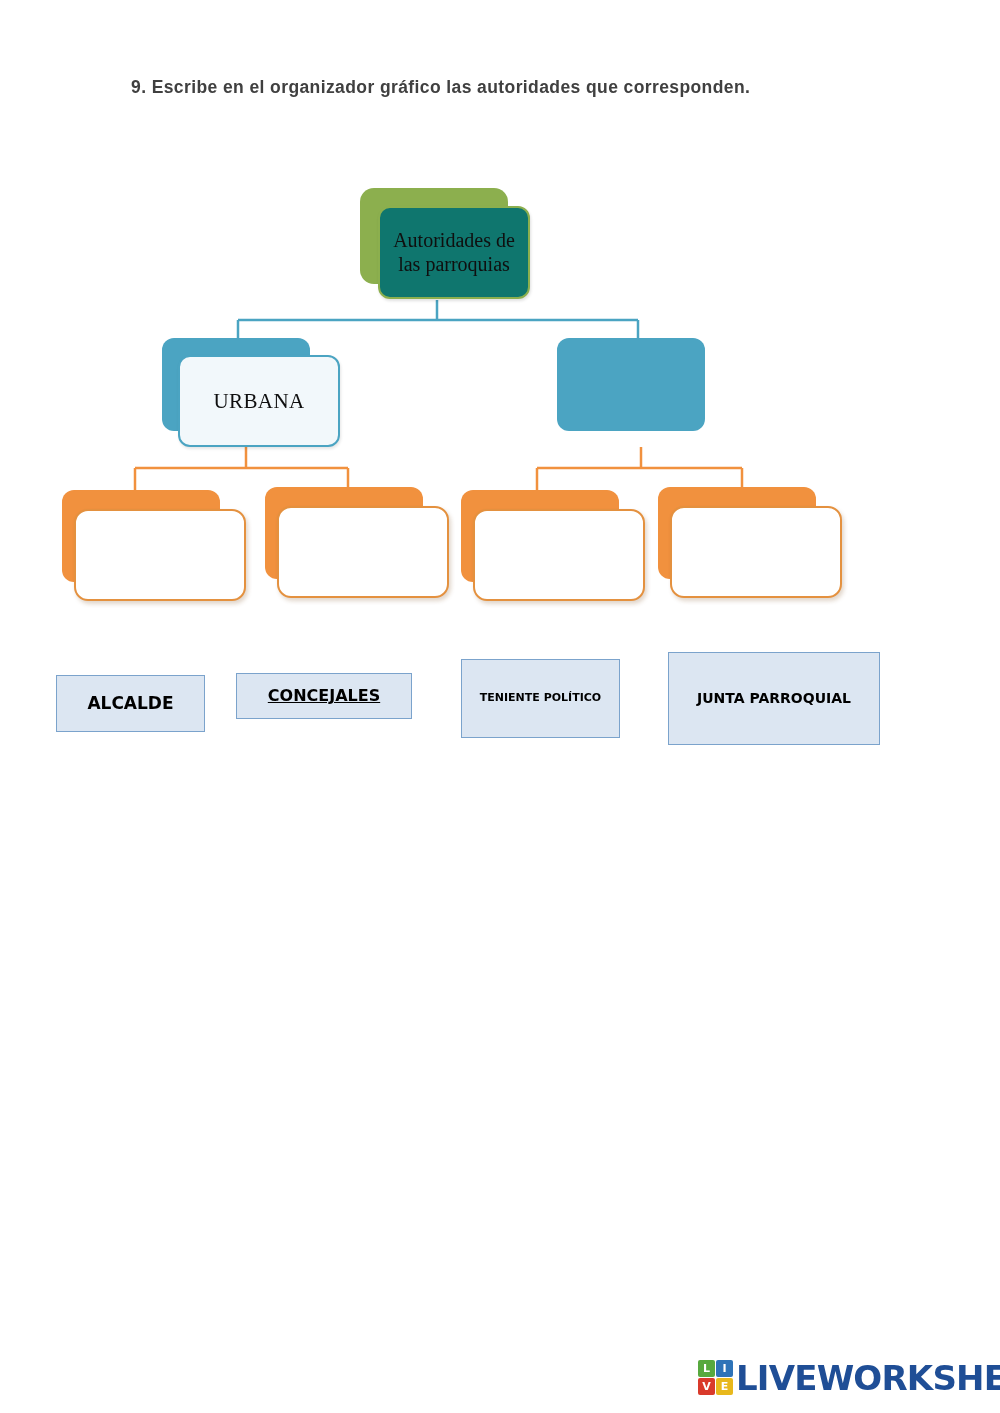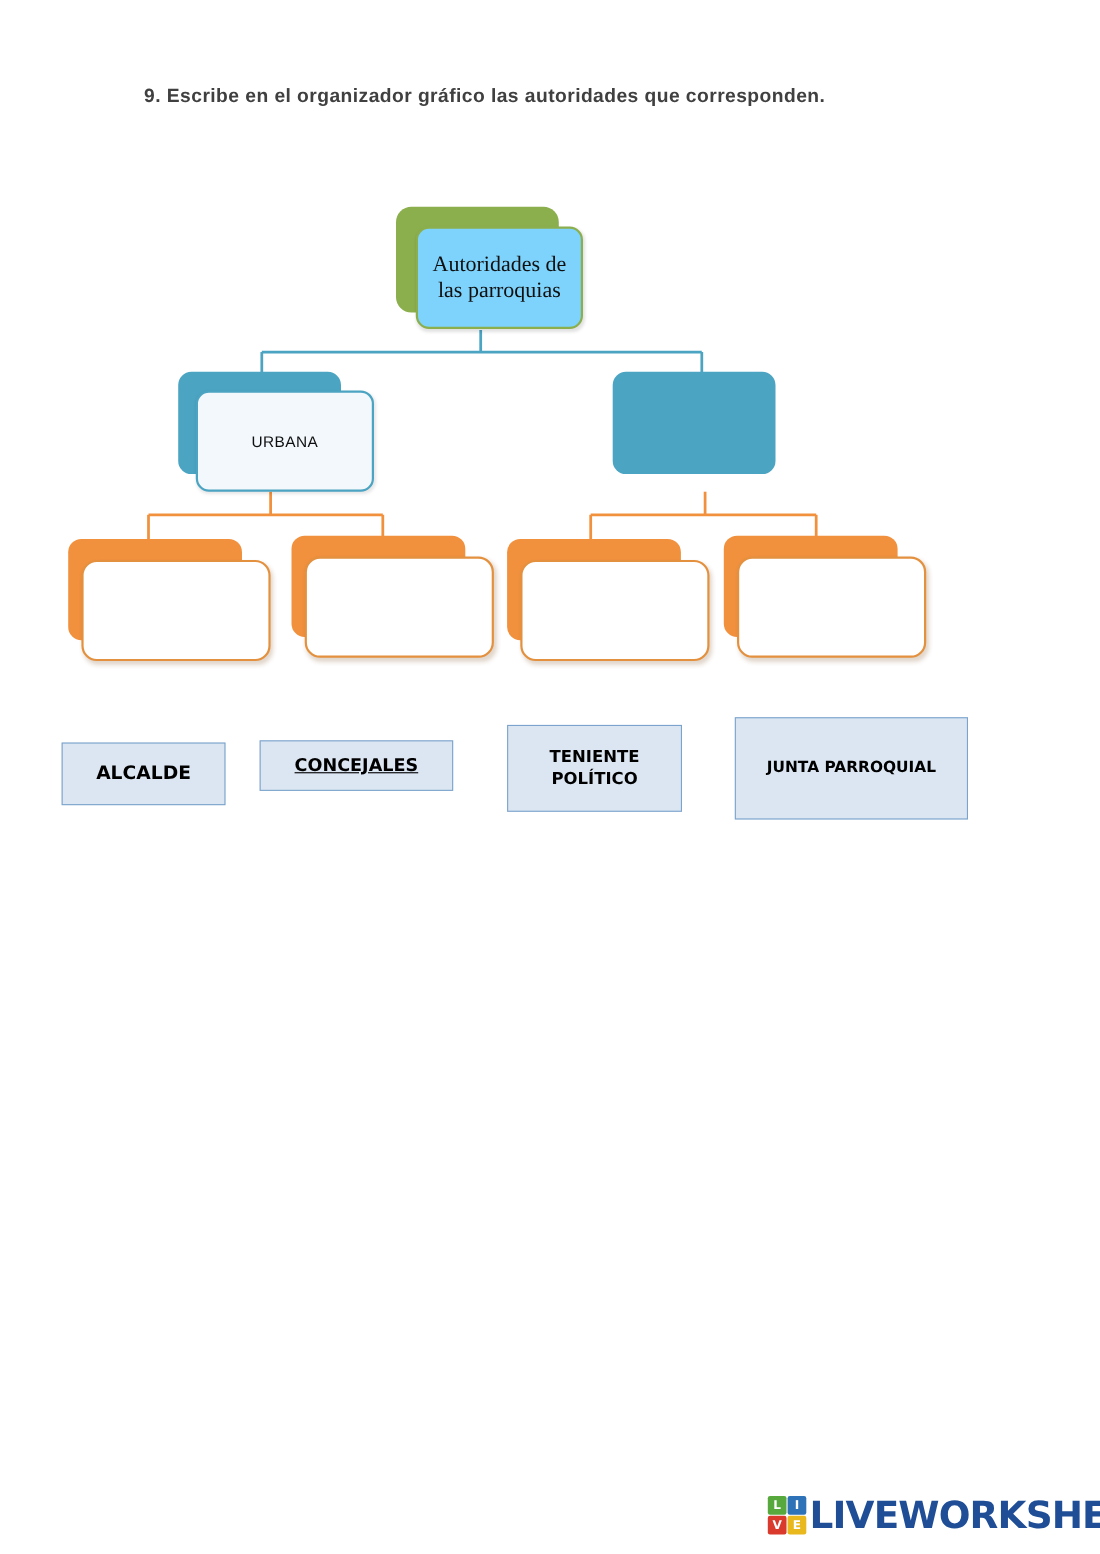--- a/index.html
+++ b/index.html
@@ -71,21 +71,21 @@
     width: 148px;
     height: 96px;
     background: #8CAF4E;
     border-radius: 14px;
   }
   .node-root .front {
     left: 18px;
     top: 18px;
     width: 152px;
     height: 93px;
-    background: #7dd3fc;
+    background: #0f766e;
     border: 2px solid #8CAF4E;
     border-radius: 12px;
     box-shadow: 1px 2px 3px rgba(0,0,0,0.12);
     text-align: center;
   }
   .node-root .label {
     font-family: "Liberation Serif", serif;
     font-size: 20px;
     line-height: 1.16;
     color: #0f0f0f;
@@ -102,22 +102,22 @@
     left: 16px;
     top: 17px;
     width: 162px;
     height: 92px;
     background: #F2F8FB;
     border: 2px solid #4BA4C2;
     border-radius: 12px;
     box-shadow: 1px 2px 3px rgba(0,0,0,0.10);
   }
   .node-tier2 .label {
-    font-family: Liberation Sans, sans-serif;
-    font-size: 14px;
+    font-family: Liberation Serif, serif;
+    font-size: 21px;
     color: #0f0f0f;
     letter-spacing: 0.4px;
   }
 
   
   .node-slot .back {
     width: 158px;
     height: 92px;
     background: #F1913E;
     border-radius: 12px;
@@ -271,21 +271,21 @@
 
 <div class="wordbank" style="top:645px;padding-left:16px;">
   <div class="word-box" style="left:56px; top:30px; width:149px; height:57px; font-size:17px;">
     <span>ALCALDE</span>
   </div>
 
   <div class="word-box" style="left:236px; top:28px; width:176px; height:46px; font-size:16px;text-decoration:underline;">
     <span>CONCEJALES</span>
   </div>
 
-  <div class="word-box" style="left:461px; top:14px; width:159px; height:79px; font-size:15px; padding:0 10px;">
+  <div class="word-box" style="left:461px; top:14px; width:159px; height:79px; font-size:11px; padding:0 10px;">
     <span>TENIENTE POLÍTICO</span>
   </div>
 
   <div class="word-box" style="left:668px; top:7px; width:212px; height:93px; font-size:14px; padding:0 12px;">
     <span>JUNTA PARROQUIAL</span>
   </div>
 </div>
 
 <div class="lw-logo">
   <div class="lw-tiles">

